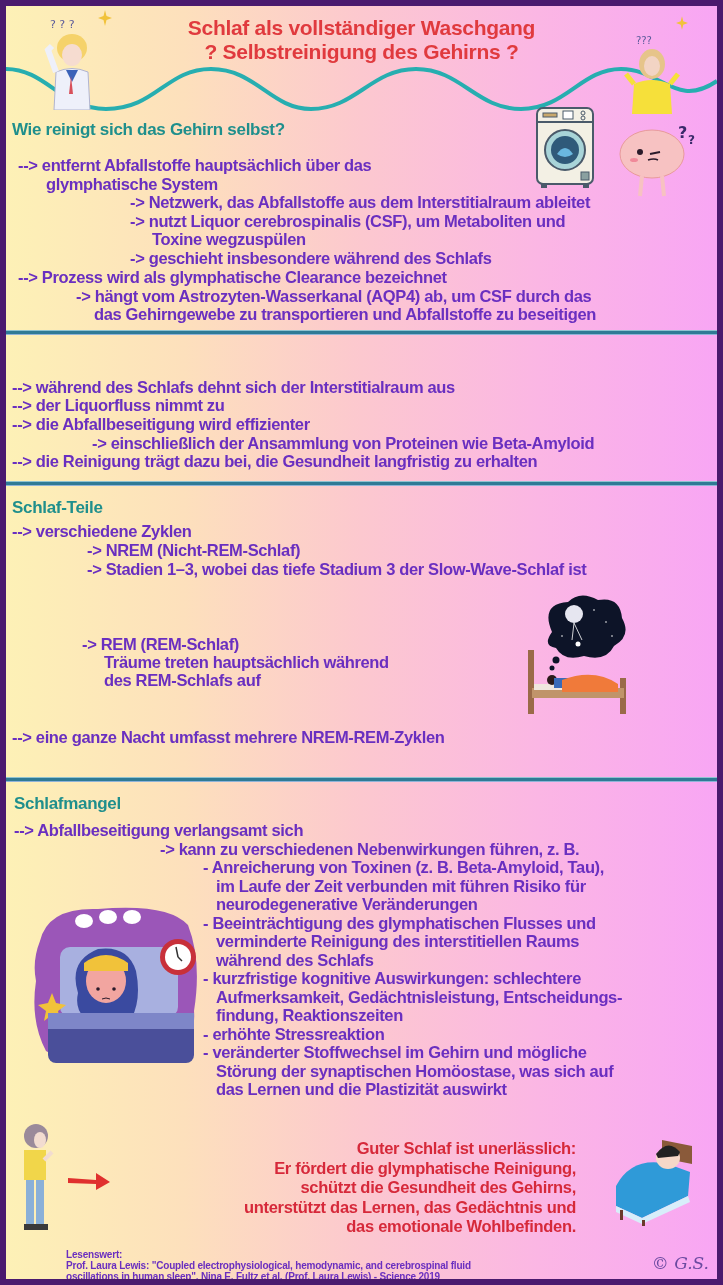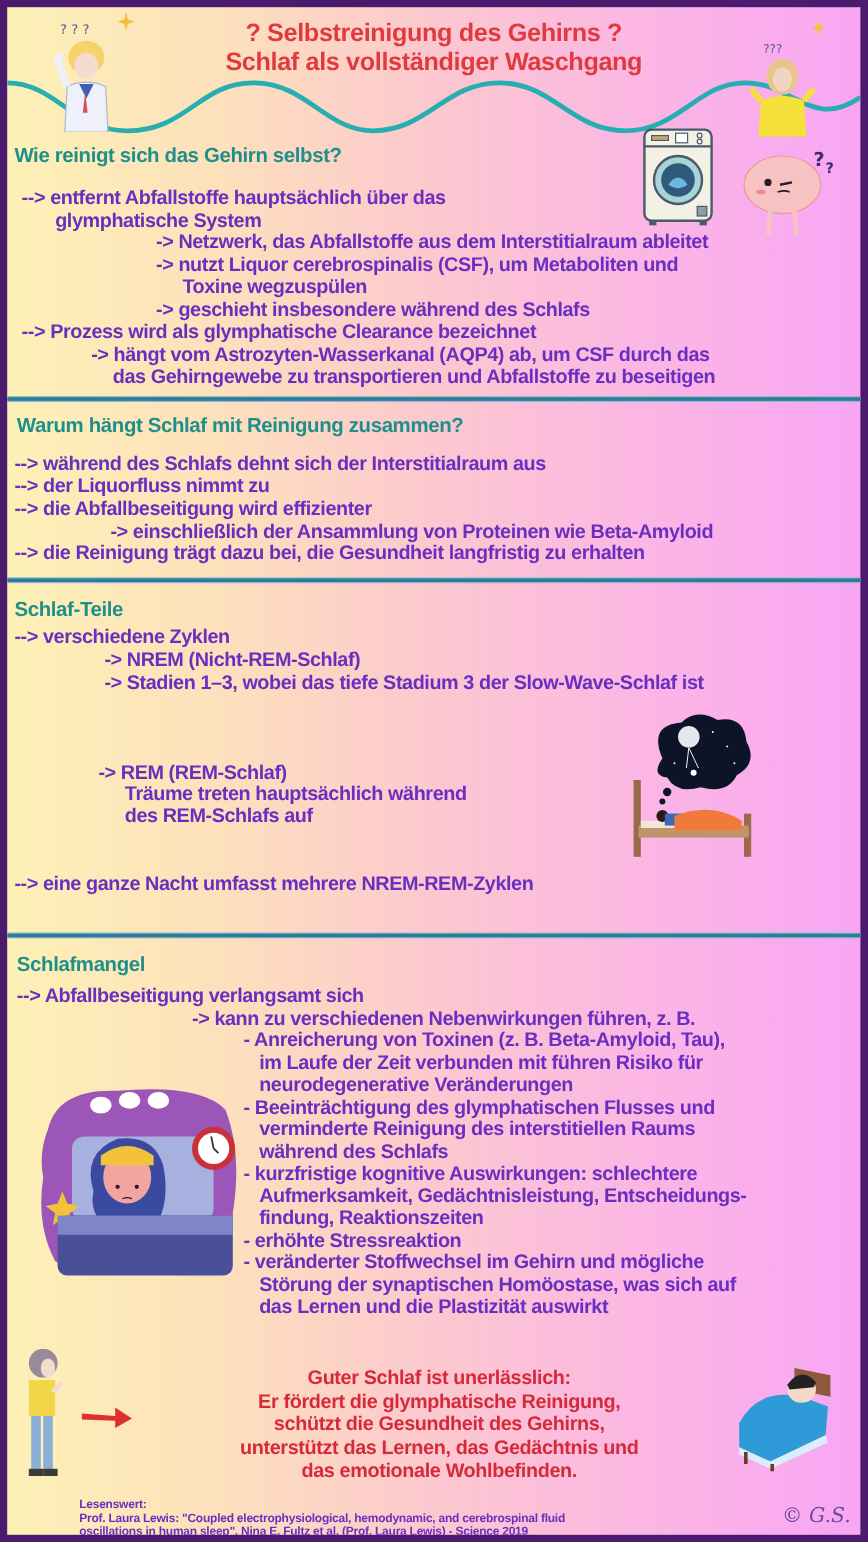--- a/index.html
+++ b/index.html
@@ -26,42 +26,42 @@
   }
   .line {
     position: absolute; color: #6a2fc0; font-weight: bold; font-size: 16.5px;
     line-height: 18.5px; white-space: nowrap; letter-spacing: -0.35px;
   }
   .divider {
     position: absolute; left: 0; width: 711px; height: 3px;
     background: #2f7a95; box-shadow: 0 1px 0 #8fb3d8, 0 -1px 0 #8fc3d0;
   }
   .closing {
-    position: absolute; left: 150px; width: 420px; top: 1133px; text-align: center;
+    position: absolute; left: 150px; width: 420px; top: 1133px; text-align: right;
     color: #d6293a; font-weight: bold; font-size: 16.5px; line-height: 19.5px; letter-spacing: -0.3px;
   }
   .ref {
     position: absolute; left: 60px; width: 590px; top: 1243px; text-align: left;
     color: #6a2fc0; font-weight: bold; font-size: 10px; line-height: 11px; letter-spacing: -0.2px;
   }
   .copy {
     position: absolute; right: 8px; top: 1247px; color: #6a4aa0; font-family: "DejaVu Serif", serif;
     font-style: italic; font-size: 17px;
   }
   .ill { position: absolute; }
 </style>
 </head>
 <body>
 
 <div class="frame">
 <div class="canvas">
 
   <div class="title">
+    <div>Schlaf als vollständiger Waschgang</div>
     <div>? Selbstreinigung des Gehirns ?</div>
-    <div>Schlaf als vollständiger Waschgang</div>
   </div>
 
   <svg class="wave" viewBox="0 0 711 60" preserveAspectRatio="none">
     <path d="M0,8 C40,8 55,48 100,48 C150,48 160,8 205,8 C250,8 265,48 305,48 C350,48 365,8 410,8 C455,8 470,48 515,48 C560,48 575,8 615,8 C655,8 670,48 711,20" fill="none" stroke="#27aeb0" stroke-width="4"></path>
   </svg>
 
   <svg class="ill" style="left:36px;top:4px;width:60px;height:100px" viewBox="0 0 60 100">
     <text x="8" y="18" font-size="11" fill="#5a5a9a" font-family="DejaVu Sans, sans-serif">? ? ?</text>
     <ellipse cx="30" cy="38" rx="15" ry="14" fill="#f5d26a"></ellipse>
     <ellipse cx="30" cy="45" rx="10" ry="11" fill="#f6dcd0"></ellipse>
@@ -118,21 +118,20 @@
     <ellipse cx="40" cy="36" rx="32" ry="24" fill="#f7c2c2" stroke="#e89a9a"></ellipse>
     <circle cx="28" cy="34" r="3" fill="#2a1a2a"></circle>
     <path d="M38,36 L48,34" stroke="#2a1a2a" stroke-width="2"></path>
     <path d="M36,42 Q42,40 46,42" stroke="#2a1a2a" stroke-width="1.5" fill="none"></path>
     <ellipse cx="22" cy="42" rx="4" ry="2" fill="#f08a9a"></ellipse>
     <path d="M30,58 L28,78 M50,58 L52,78" stroke="#f7c2c2" stroke-width="4"></path>
   </svg>
 
   <div class="divider" style="top:325px"></div>
 
-  <div class="heading" style="left:8px;top:339px">Warum hängt Schlaf mit Reinigung zusammen?</div>
   <div class="line" style="left:6px;top:372px">--&gt; während des Schlafs dehnt sich der Interstitialraum aus</div>
   <div class="line" style="left:6px;top:390px">--&gt; der Liquorfluss nimmt zu</div>
   <div class="line" style="left:6px;top:409px">--&gt; die Abfallbeseitigung wird effizienter</div>
   <div class="line" style="left:86px;top:428px">-&gt; einschließlich der Ansammlung von Proteinen wie Beta-Amyloid</div>
   <div class="line" style="left:6px;top:446px">--&gt; die Reinigung trägt dazu bei, die Gesundheit langfristig zu erhalten</div>
 
   <div class="divider" style="top:476px"></div>
 
   <div class="heading" style="left:6px;top:492px">Schlaf-Teile</div>
   <div class="line" style="left:6px;top:516px">--&gt; verschiedene Zyklen</div>

